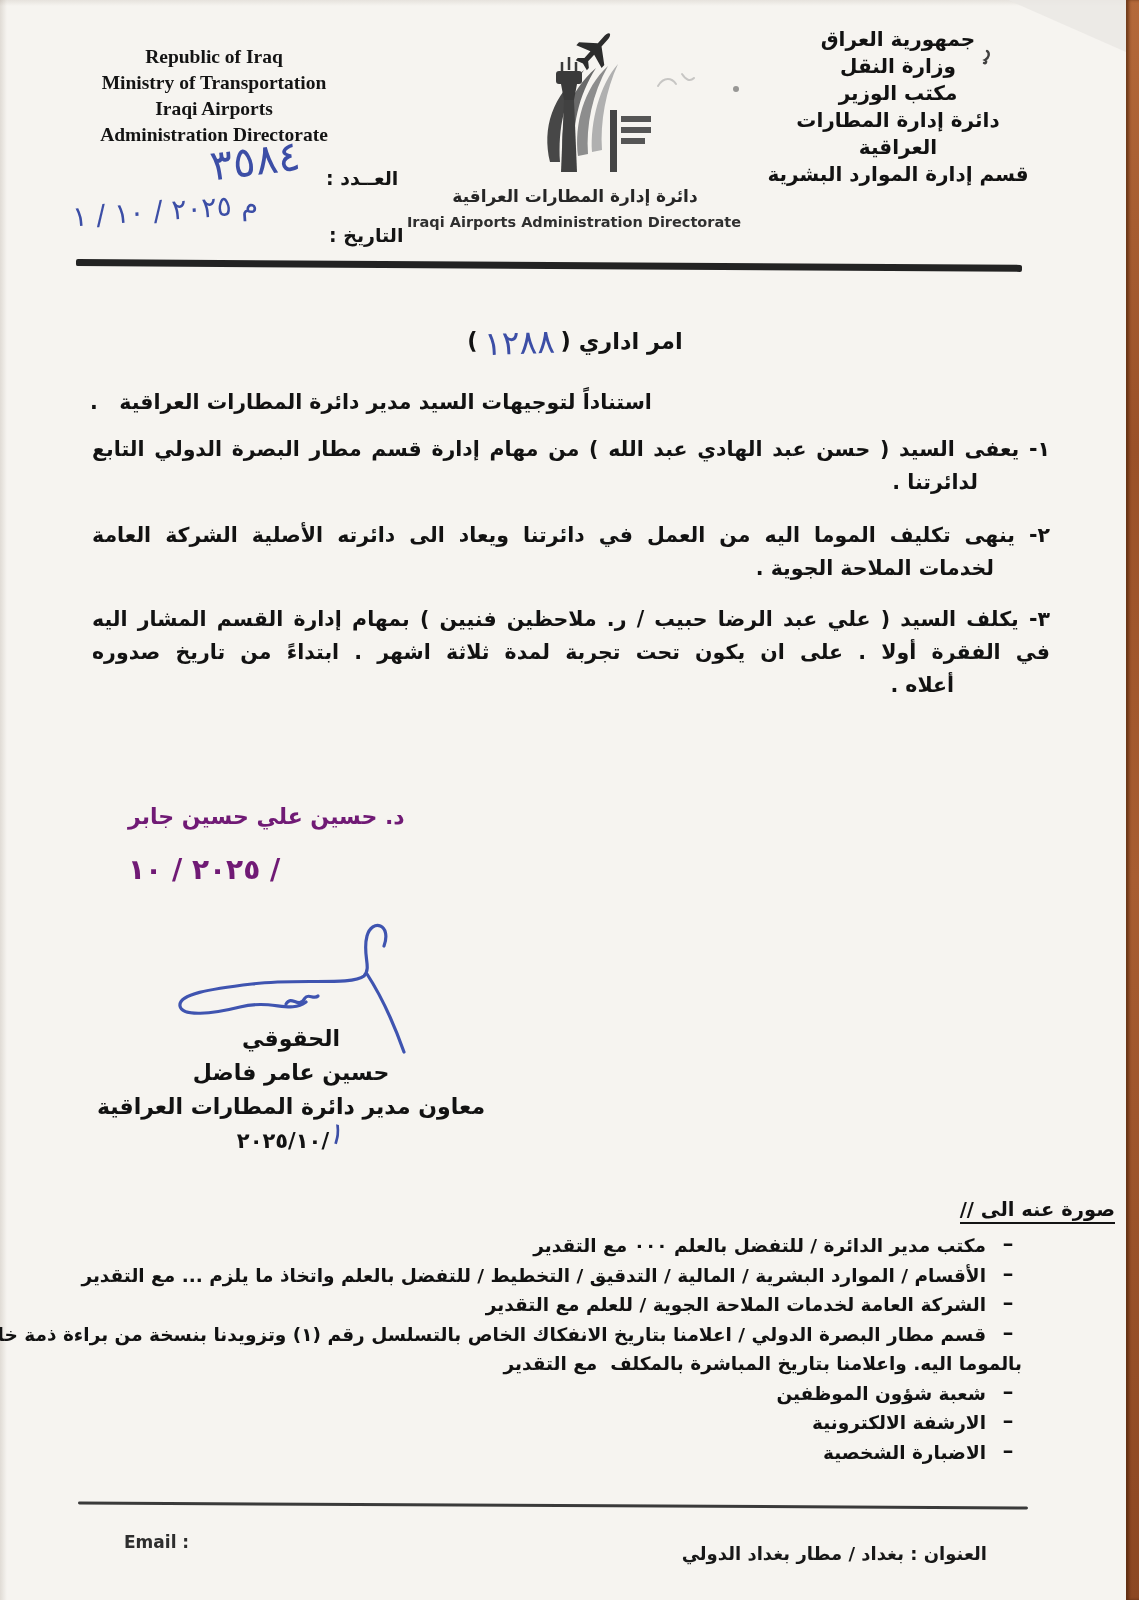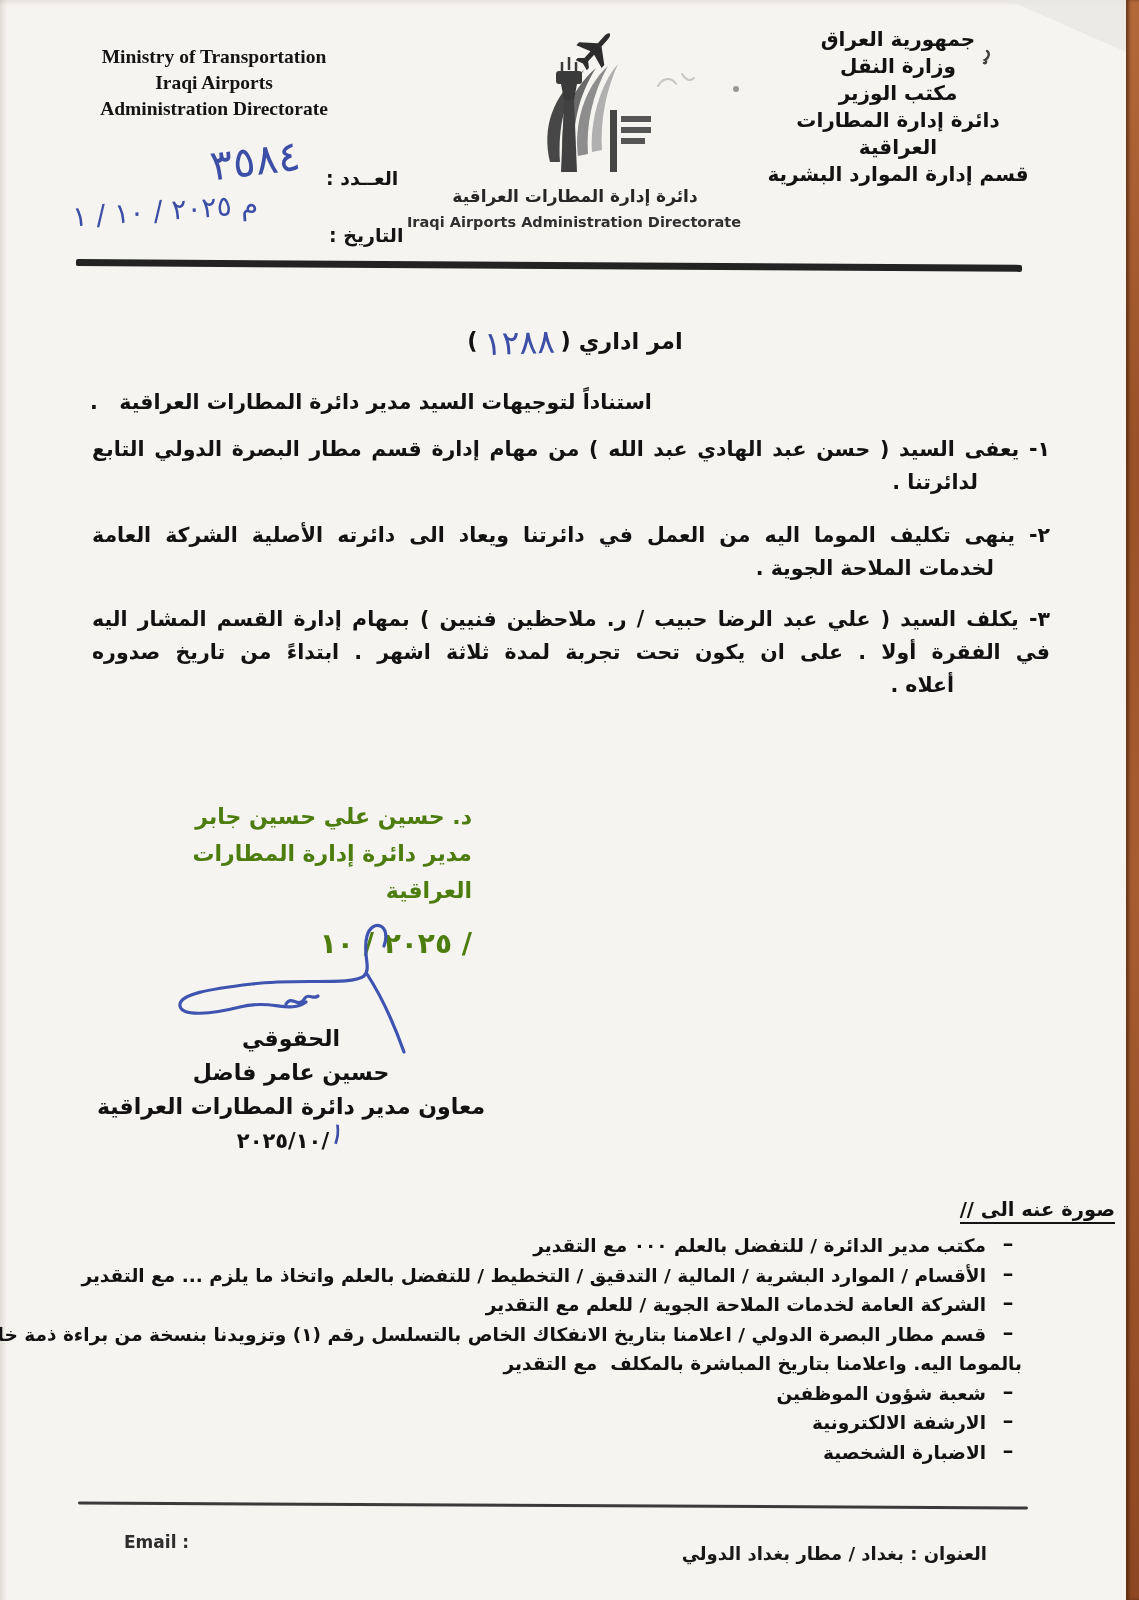--- a/index.html
+++ b/index.html
@@ -54,22 +54,22 @@
   .para{position:absolute;left:92px;width:958px;direction:rtl;font-weight:700;
     font-size:20.5px;color:#121212;line-height:33px;}
   #p1{top:433px}#p2{top:519px}#p3{top:603px}
   .jline{text-align:justify;text-align-last:justify;}
   .cline{text-align:right;}
   .ind70{padding-right:72px;}
   .ind55{padding-right:56px;}
   .ind95{padding-right:96px;}
 
   
-  .sig1{position:absolute;left:128px;top:798px;width:344px;text-align:right;direction:rtl;
-    font-weight:700;font-size:22px;line-height:37px;color:#4d7c0f;}
+  .sig1{position:absolute;left:128px;top:798px;width:344px;text-align:left;direction:rtl;
+    font-weight:700;font-size:22px;line-height:37px;color:#701a75;}
   .sig-date-ltr{direction:ltr;unicode-bidi:embed;font-size:28px;margin-top:16px;}
   .sig-svg{position:absolute;left:148px;top:916px;width:310px;height:155px;}
   .sig2{position:absolute;left:96px;top:1022px;width:390px;text-align:center;direction:rtl;
     font-weight:700;font-size:22px;line-height:34px;color:#121212;}
   .sig2-date{display:flex;justify-content:center;align-items:flex-start;direction:ltr;font-size:21px;gap:0;}
   .sig2-day{color:#3c4ea6;font-weight:400;display:inline-block;font-size:30px;line-height:24px;
     transform:rotate(16deg) translateY(-2px);}
 
   
   .cc{position:absolute;right:24px;top:1198px;width:965px;direction:rtl;color:#121212;font-weight:700;}
@@ -97,20 +97,21 @@
 <body>
 
 <div>
 
   <div class="shade-left"></div>
   <div class="shade-top"></div>
   <div class="corner-fold"></div>
   <div class="edge-strip"></div>
 
   <div class="en-block">
+    <div>Republic of Iraq</div>
     <div>Ministry of Transportation</div>
     <div>Iraqi Airports</div>
     <div>Administration Directorate</div>
   </div>
 
   <div class="ar-block">
     <div>جمهورية العراق</div>
     <div>وزارة النقل</div>
     <div>مكتب الوزير</div>
     <div>دائرة إدارة المطارات العراقية</div>
@@ -159,21 +160,20 @@
   </div>
 
   <div class="para" id="p3">
     <div class="jline">٣- يكلف السيد ( علي عبد الرضا حبيب / ر. ملاحظين فنيين ) بمهام إدارة القسم المشار اليه</div>
     <div class="jline">في الفقرة أولا . على ان يكون تحت تجربة لمدة ثلاثة اشهر . ابتداءً من تاريخ صدوره</div>
     <div class="cline ind95">أعلاه .</div>
   </div>
 
   <div class="sig1">
     <div>د. حسين علي حسين جابر</div>
-    <div>مدير دائرة إدارة المطارات العراقية</div>
     <div class="sig-date-ltr">٢٠٢٥ / ١٠ /</div>
   </div>
 
   <svg class="sig-svg" viewBox="0 0 310 155">
     <g stroke="#3f54b0" stroke-width="3.2" fill="none" stroke-linecap="round">
       <path d="M236,30 C244,8 224,2 219,20 C214,38 224,52 216,60 C204,70 150,62 104,68 C62,73 30,78 32,90 C34,101 64,98 92,91 C124,83 142,98 158,86"></path>
       <path d="M138,88 C144,78 150,94 157,82 C160,77 166,84 170,80"></path>
       <path d="M219,58 C232,78 246,108 256,136"></path>
     </g>
   </svg>

